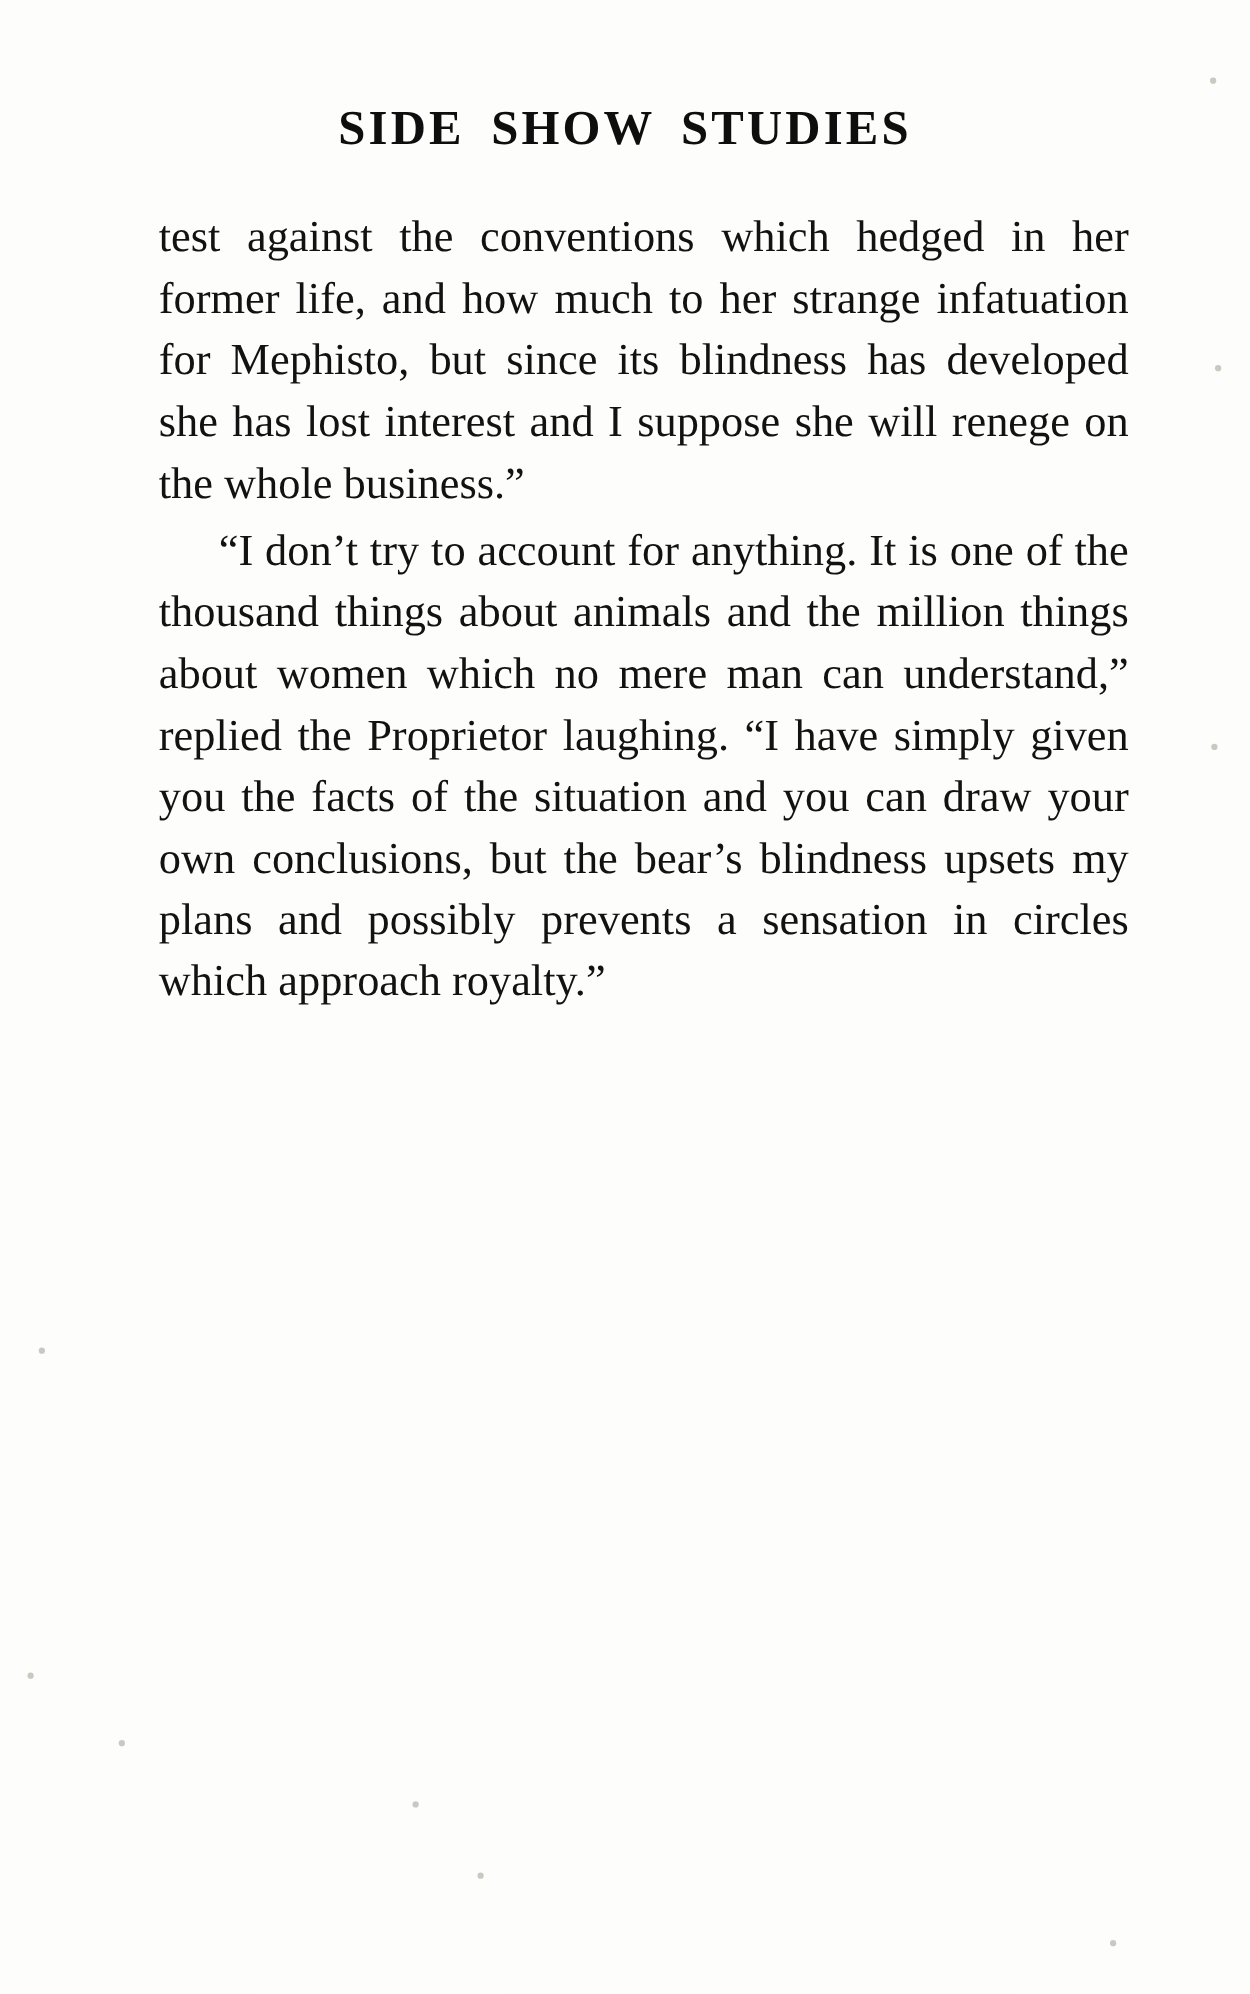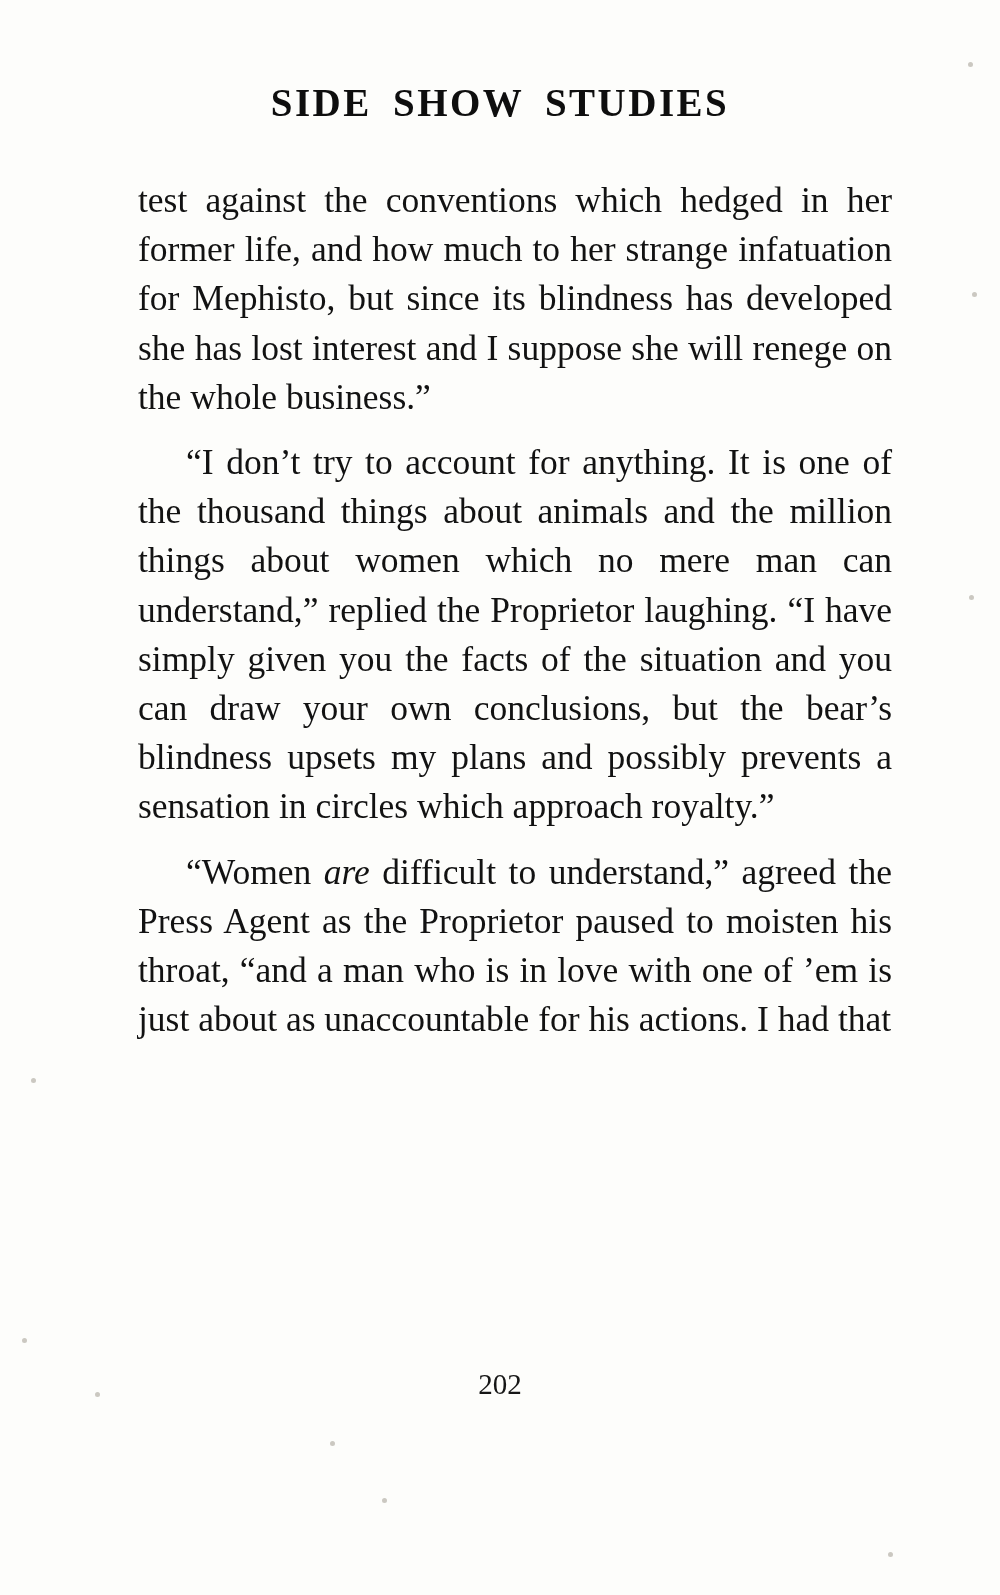--- a/index.html
+++ b/index.html
@@ -33,21 +33,21 @@
     top: 160px;
     left: 122px;
     width: 786px;
     font-size: 35.5px;
     line-height: 49.2px;
     text-align: justify;
     text-justify: inter-word;
     color: #121212;
   }
   .body-text p {
-    margin: 16px;
+    margin: 5px;
   }
   .body-text p.indent {
     text-indent: 48px;
   }
   .body-text em {
     font-style: italic;
   }
   .page-number {
     position: absolute;
     top: 1368px;
@@ -68,24 +68,22 @@
 </head>
 <body>
 
 <div class="page">
 
   <div class="page-header">SIDE SHOW STUDIES</div>
 
   <div class="body-text">
     <p>test against the conventions which hedged in her former life, and how much to her strange infatuation for Mephisto, but since its blindness has developed she has lost interest and I suppose she will renege on the whole business.”</p>
     <p class="indent">“I don’t try to account for anything.  It is one of the thousand things about animals and the million things about women which no mere man can understand,” replied the Proprietor laughing.  “I have simply given you the facts of the situation and you can draw your own conclusions, but the bear’s blindness upsets my plans and possibly prevents a sensation in circles which approach royalty.”</p>
-    <p class="indent"><span>“Women </span><em>are</em><span> difficult to understand,” agreed the Press Agent as the Proprietor paused to moisten his throat, “and a man who is in love with one of ’em is just about as unaccountable for his actions.  I had that</span></p>
   </div>
 
-  <div class="page-number">202</div>
 
   <span class="speck" style="left:968px; top:62px; width:5px; height:5px;"></span>
   <span class="speck" style="left:972px; top:292px; width:5px; height:5px;"></span>
   <span class="speck" style="left:969px; top:595px; width:5px; height:5px;"></span>
   <span class="speck" style="left:31px; top:1078px; width:5px; height:5px;"></span>
   <span class="speck" style="left:22px; top:1338px; width:5px; height:5px;"></span>
   <span class="speck" style="left:95px; top:1392px; width:5px; height:5px;"></span>
   <span class="speck" style="left:330px; top:1441px; width:5px; height:5px;"></span>
   <span class="speck" style="left:382px; top:1498px; width:5px; height:5px;"></span>
   <span class="speck" style="left:888px; top:1552px; width:5px; height:5px;"></span>

